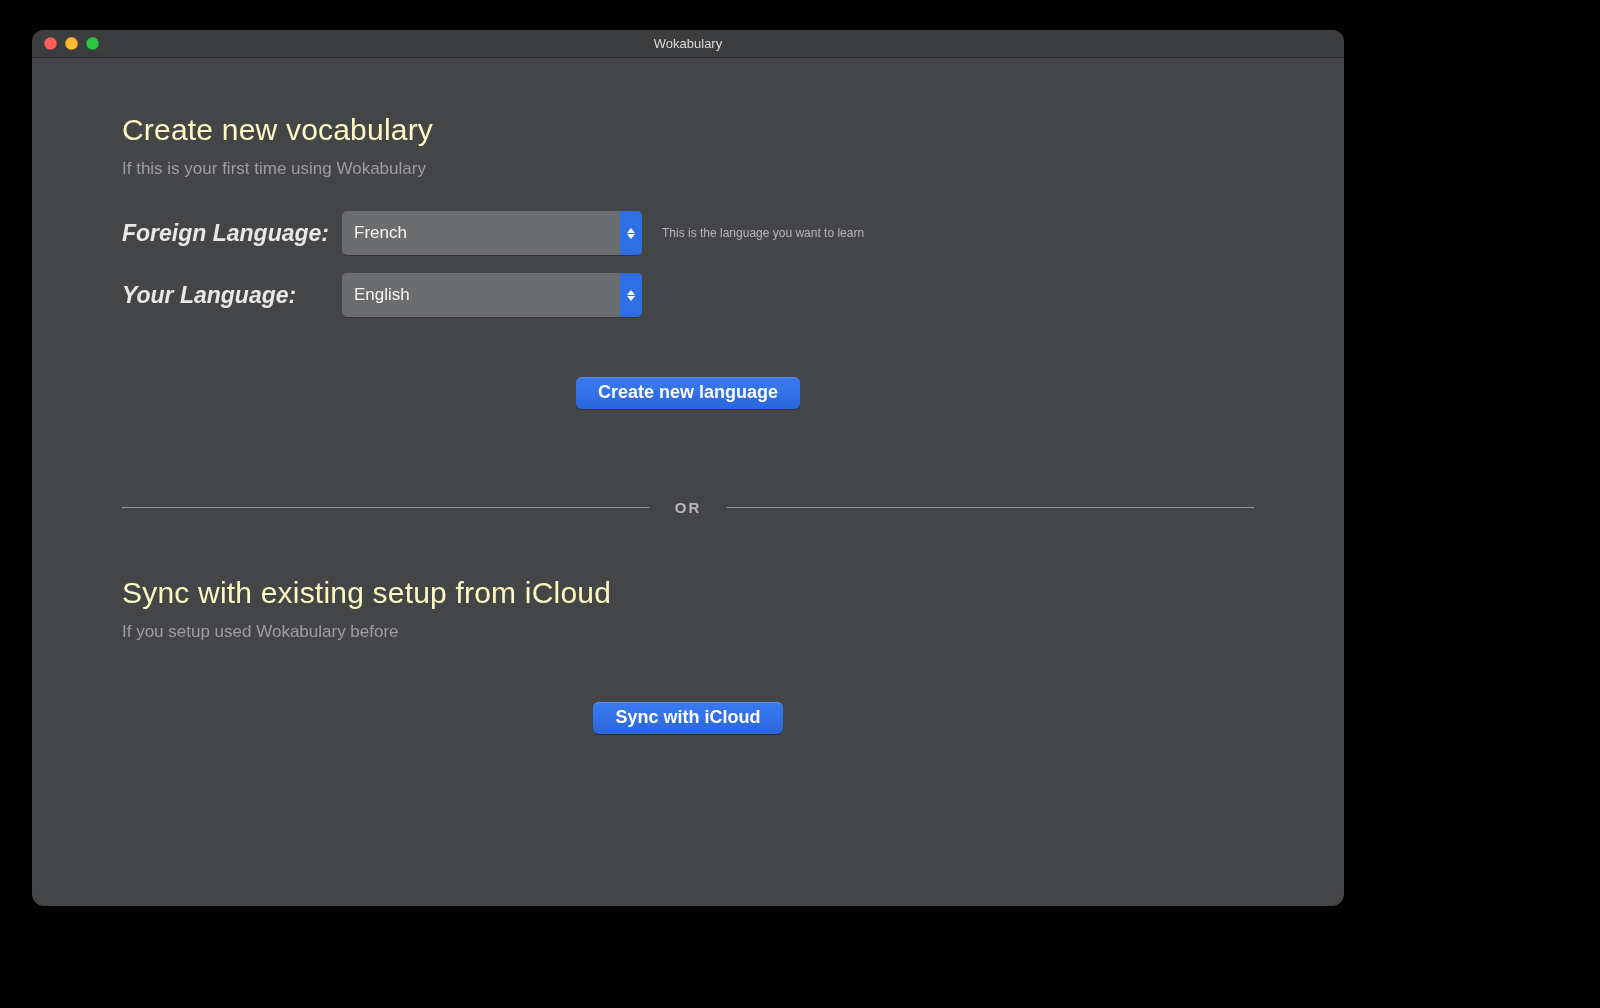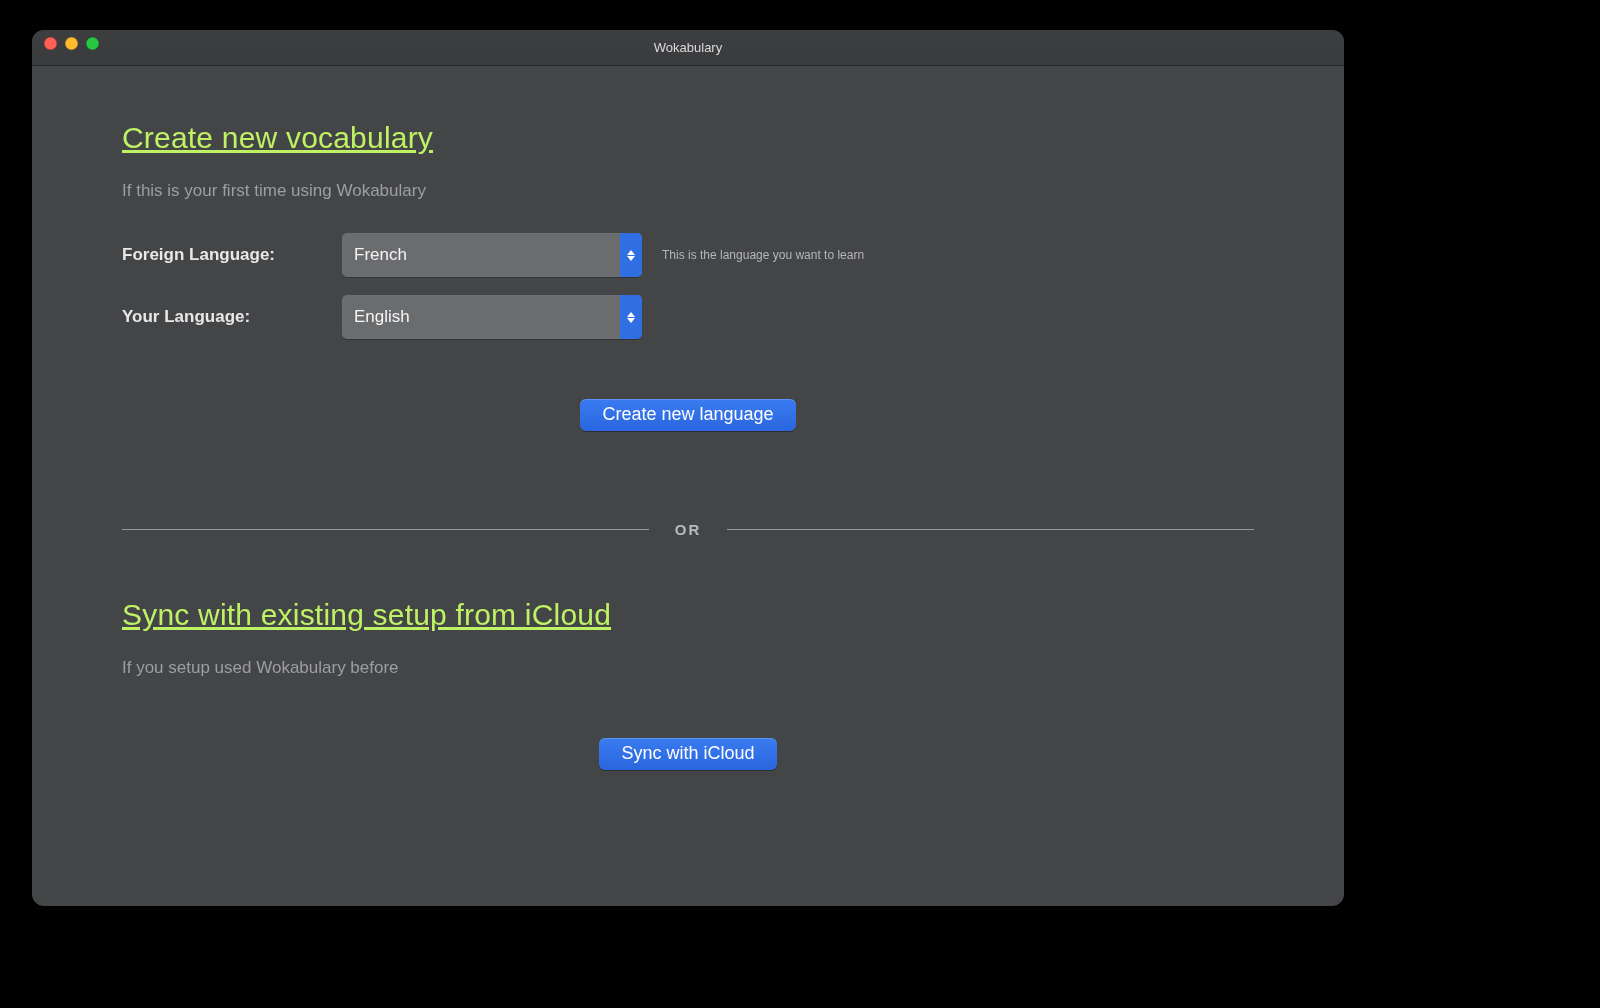--- a/index.html
+++ b/index.html
@@ -25,21 +25,21 @@
       top: 30px;
       width: 1312px;
       height: 876px;
       background: #444547;
       border-radius: 12px;
       box-shadow: 0 20px 60px rgba(0,0,0,.6), 0 0 0 1px rgba(0,0,0,.6);
       overflow: hidden;
       color: #e9e9ea;
     }
     .titlebar {
-      height: 36px;
+      height: 28px;
       background: linear-gradient(#3d3e40, #3a3b3d);
       border-bottom: 1px solid rgba(0,0,0,.35);
       display: flex;
       align-items: center;
       position: relative;
     }
     .traffic {
       position: absolute;
       left: 12px;
       top: 7px;
@@ -58,42 +58,42 @@
       font-size: 13px;
       font-weight: 500;
       color: #d9d9da;
     }
     .content {
       padding: 55px 90px 40px 90px;
     }
     h1 {
       font-size: 30px;
       font-weight: 400;
-      color: #bef264;
+      color: #fef9c3;
       letter-spacing: .2px;
-      text-decoration: underline;
     }
     .sub {
-      margin-top: 26px;
+      margin-top: 12px;
       font-size: 17px;
       color: #9d9ea0;
     }
     .form {
       margin-top: 32px;
       display: grid;
       grid-template-columns: 200px 300px 1fr;
       row-gap: 18px;
       column-gap: 20px;
       align-items: center;
     }
     .form-label {
-      font-size: 17px;
+      font-size: 23px;
       font-weight: 600;
       color: #e8e8e9;
       white-space: nowrap;
+      font-style: italic;
     }
     .select {
       position: relative;
       height: 44px;
       background: #6b6c6e;
       border-radius: 5px;
       display: flex;
       align-items: center;
       padding: 0 10px 0 12px;
       font-size: 17px;
@@ -121,21 +121,21 @@
     }
     .btn-row {
       display:flex;
       justify-content:center;
       margin-top: 60px;
     }
     .btn {
       background: linear-gradient(#3a7bf0, #2a66df);
       color: #fff;
       font-size: 18px;
-      font-weight: 400;
+      font-weight: 700;
       border: none;
       border-radius: 6px;
       padding: 5px 22px 6px;
       box-shadow: 0 1px 0 rgba(0,0,0,.35), inset 0 1px 0 rgba(255,255,255,.18);
       cursor: default;
     }
     .divider {
       margin-top: 90px;
       display: flex;
       align-items: center;

